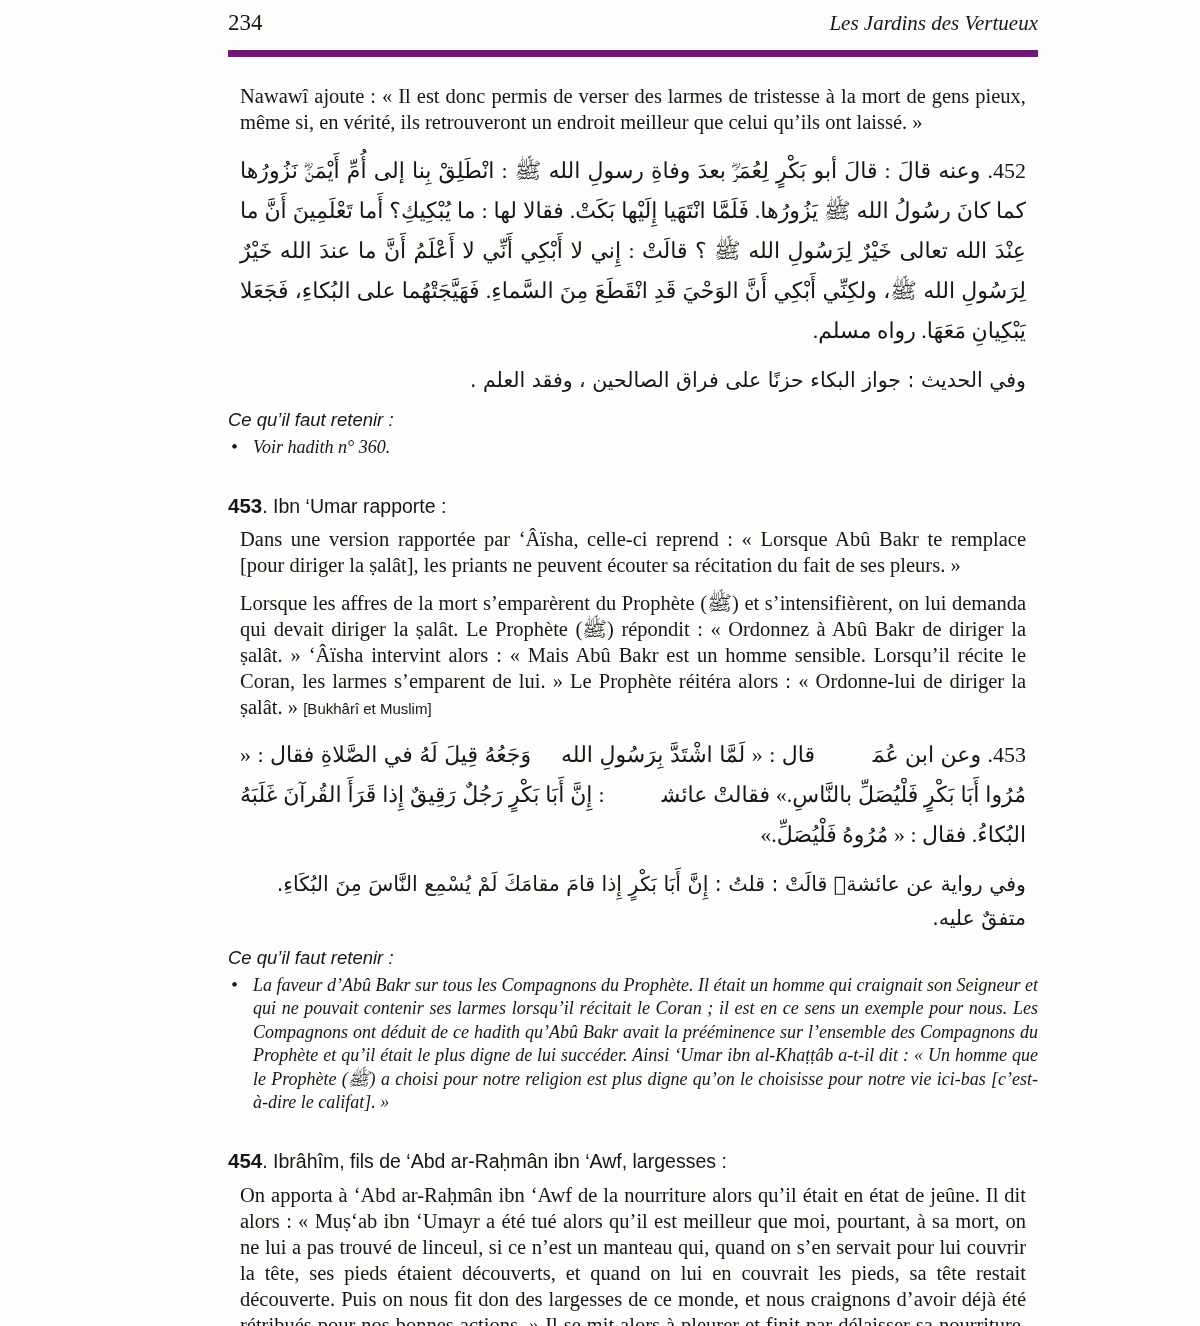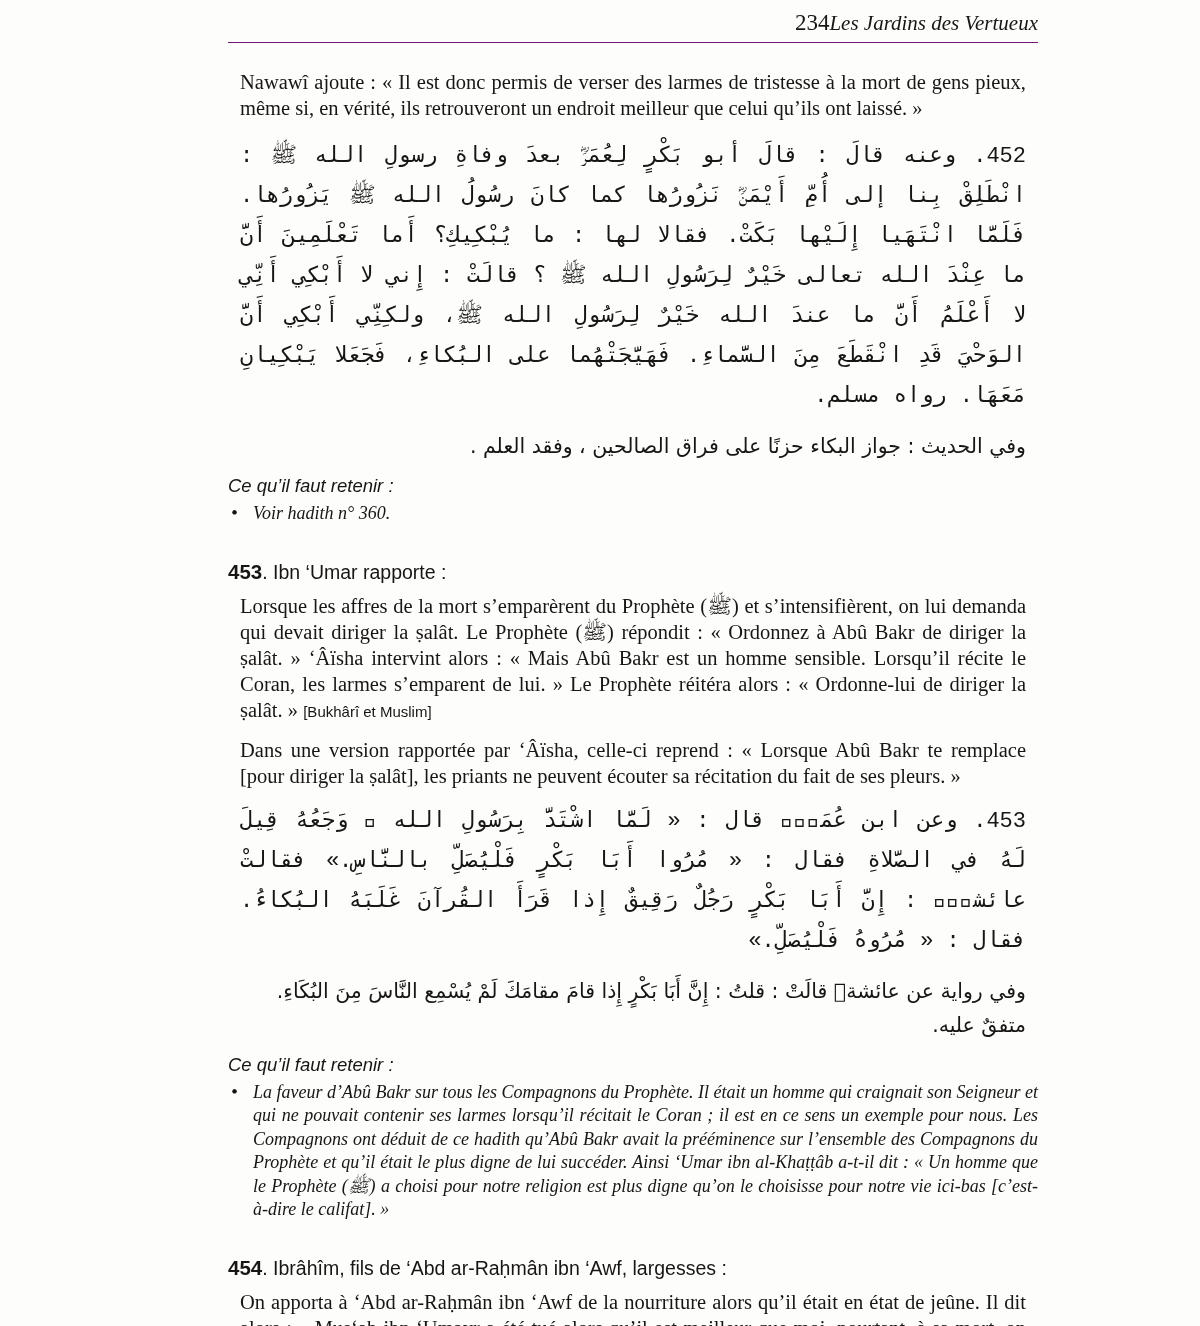--- a/index.html
+++ b/index.html
@@ -12,24 +12,24 @@
     width: 1200px;
     height: 1326px;
     box-sizing: border-box;
     background: #fdfdfb;
     color: #181614;
     overflow: hidden;
     padding: 10px 162px 0 228px;
   }
   .header {
     display: flex;
-    justify-content: flex-end;
+    justify-content: space-between;
     align-items: flex-end;
-    border-bottom: 1px solid #701a75;
-    padding-bottom: 6px;
+    border-bottom: 7px solid #701a75;
+    padding-bottom: 14px;
   }
   .page-num {
     font-family: "Liberation Serif", serif;
     font-size: 23px;
   }
   .run-title {
     font-family: "Liberation Serif", serif;
     font-style: italic;
     font-weight: 400;
     font-size: 21px;
@@ -37,21 +37,21 @@
   p { margin: 12px; }
   .body-text {
     font-family: "Liberation Serif", serif;
     font-size: 20.5px;
     line-height: 26px;
     text-align: justify;
   }
   .intro { margin-top: 26px; }
   .arabic {
     direction: rtl;
-    font-family: Liberation Mono, monospace;
+    font-family: Liberation Serif, serif;
     font-size: 22px;
     line-height: 40px;
     text-align: justify;
     text-align-last: right;
   }
   .arabic-452 { margin-top: 16px; }
   .arabic-note {
     direction: rtl;
     font-family: "DejaVu Sans", sans-serif;
     font-size: 20.5px;
@@ -115,25 +115,25 @@
   <p class="arabic-note">وفي الحديث : جواز البكاء حزنًا على فراق الصالحين ، وفقد العلم .</p>
 
   <div class="retenir">
     <div class="retenir-label">Ce qu’il faut retenir :</div>
     <div class="retenir-item">Voir hadith n° 360.</div>
   </div>
 
   <div class="hadith-heading">
     <span class="hadith-number">453</span><span>. Ibn ‘Umar rapporte :</span>
   </div>
+  <p class="body-text version">Dans une version rapportée par ‘Âïsha, celle-ci reprend : « Lorsque Abû Bakr te remplace [pour diriger la ṣalât], les priants ne peuvent écouter sa récitation du fait de ses pleurs. »</p>
   <p class="body-text para">
     <span>Lorsque les affres de la mort s’emparèrent du Prophète (ﷺ) et s’intensifièrent, on lui demanda qui devait diriger la ṣalât. Le Prophète (ﷺ) répondit : « Ordonnez à Abû Bakr de diriger la ṣalât. » ‘Âïsha intervint alors : « Mais Abû Bakr est un homme sensible. Lorsqu’il récite le Coran, les larmes s’emparent de lui. » Le Prophète réitéra alors : « Ordonne-lui de diriger la ṣalât. »</span>
     <span class="source-ref">[Bukhârî et Muslim]</span>
   </p>
-  <p class="body-text version">Dans une version rapportée par ‘Âïsha, celle-ci reprend : « Lorsque Abû Bakr te remplace [pour diriger la ṣalât], les priants ne peuvent écouter sa récitation du fait de ses pleurs. »</p>
 
   <p class="arabic arabic-block">453. وعن ابن عُمَرَؓ قال : « لَمَّا اشْتَدَّ بِرَسُولِ الله ﷺ وَجَعُهُ قِيلَ لَهُ في الصَّلاةِ فقال : « مُرُوا أَبَا بَكْرٍ فَلْيُصَلِّ بالنَّاسِ.» فقالتْ عائشةُؓ : إِنَّ أَبَا بَكْرٍ رَجُلٌ رَقِيقٌ إِذا قَرَأَ القُرآنَ غَلَبَهُ البُكاءُ. فقال : « مُرُوهُ فَلْيُصَلِّ.»</p>
   <p class="arabic-note">وفي رواية عن عائشةؓ قالَتْ : قلتُ : إِنَّ أَبَا بَكْرٍ إِذا قامَ مقامَكَ لَمْ يُسْمِع النَّاسَ مِنَ البُكَاءِ. متفقٌ عليه.</p>
 
   <div class="retenir">
     <div class="retenir-label">Ce qu’il faut retenir :</div>
     <div class="retenir-item">La faveur d’Abû Bakr sur tous les Compagnons du Prophète. Il était un homme qui craignait son Seigneur et qui ne pouvait contenir ses larmes lorsqu’il récitait le Coran ; il est en ce sens un exemple pour nous. Les Compagnons ont déduit de ce hadith qu’Abû Bakr avait la prééminence sur l’ensemble des Compagnons du Prophète et qu’il était le plus digne de lui succéder. Ainsi ‘Umar ibn al-Khaṭṭâb a-t-il dit : « Un homme que le Prophète (ﷺ) a choisi pour notre religion est plus digne qu’on le choisisse pour notre vie ici-bas [c’est-à-dire le califat]. »</div>
   </div>
 
   <div class="hadith-heading">

